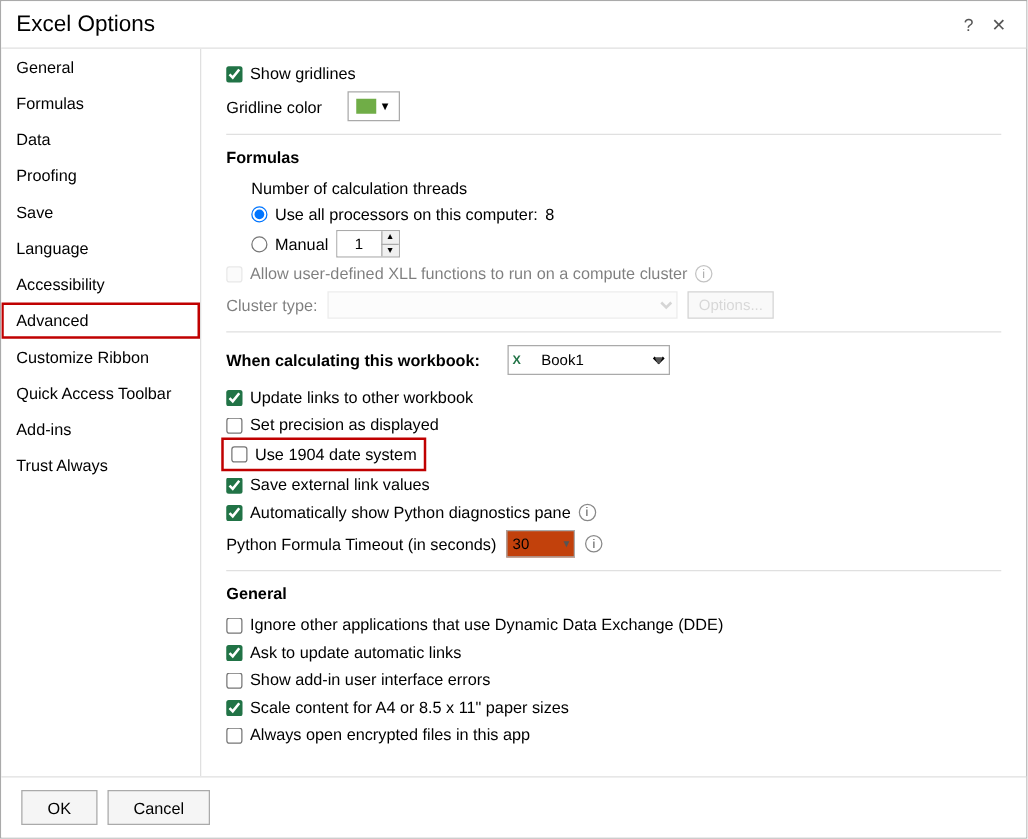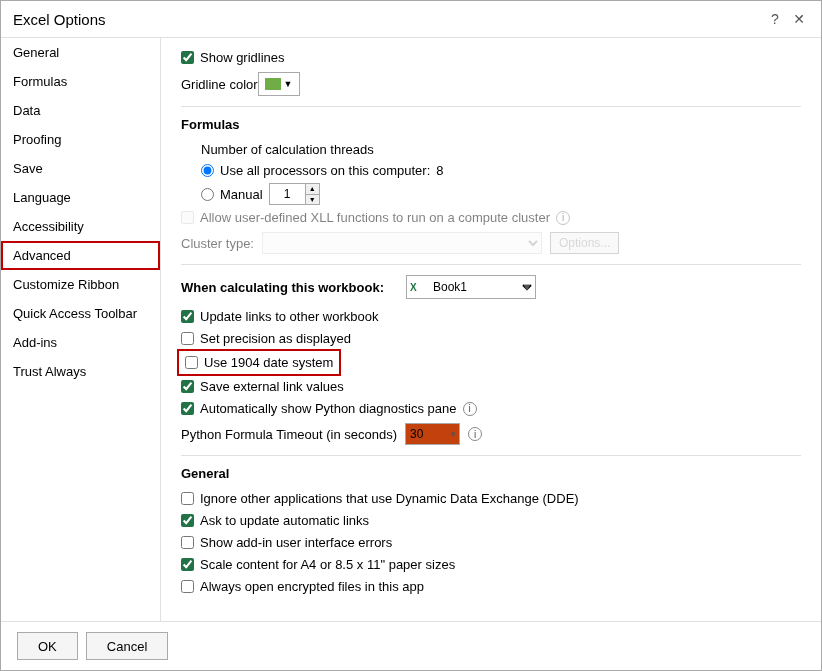--- a/index.html
+++ b/index.html
@@ -19,21 +19,21 @@
       background: #fff;
       padding: 8px 12px;
       display: flex;
       align-items: center;
       justify-content: space-between;
       border-bottom: 1px solid #e0e0e0;
       flex-shrink: 0;
     }
 
     .title-bar-left {
-      font-size: 15px;
+      font-size: 18px;
       font-weight: normal;
       color: #000;
     }
 
     .title-bar-right {
       display: flex;
       gap: 4px;
     }
 
     .title-btn {
@@ -94,21 +94,21 @@
 
     .section-title {
       font-weight: bold;
       font-size: 13px;
       margin-bottom: 10px;
       margin-top: 4px;
     }
 
     .checkbox-row {
       display: flex;
-      align-items: center;
+      align-items: flex-end;
       margin-bottom: 7px;
       gap: 6px;
     }
 
     .checkbox-row input[type="checkbox"] {
       width: 13px;
       height: 13px;
       flex-shrink: 0;
       accent-color: #217346;
     }
@@ -125,21 +125,21 @@
     .radio-row input[type="radio"] {
       width: 13px;
       height: 13px;
       flex-shrink: 0;
     }
 
     
     .gridline-color-row {
       display: flex;
       align-items: center;
-      gap: 0;
+      gap: 20px;
       margin-bottom: 8px;
     }
 
     .color-btn {
       display: flex;
       align-items: center;
       gap: 3px;
       border: 1px solid #aaa;
       padding: 2px 6px;
       background: #fff;

